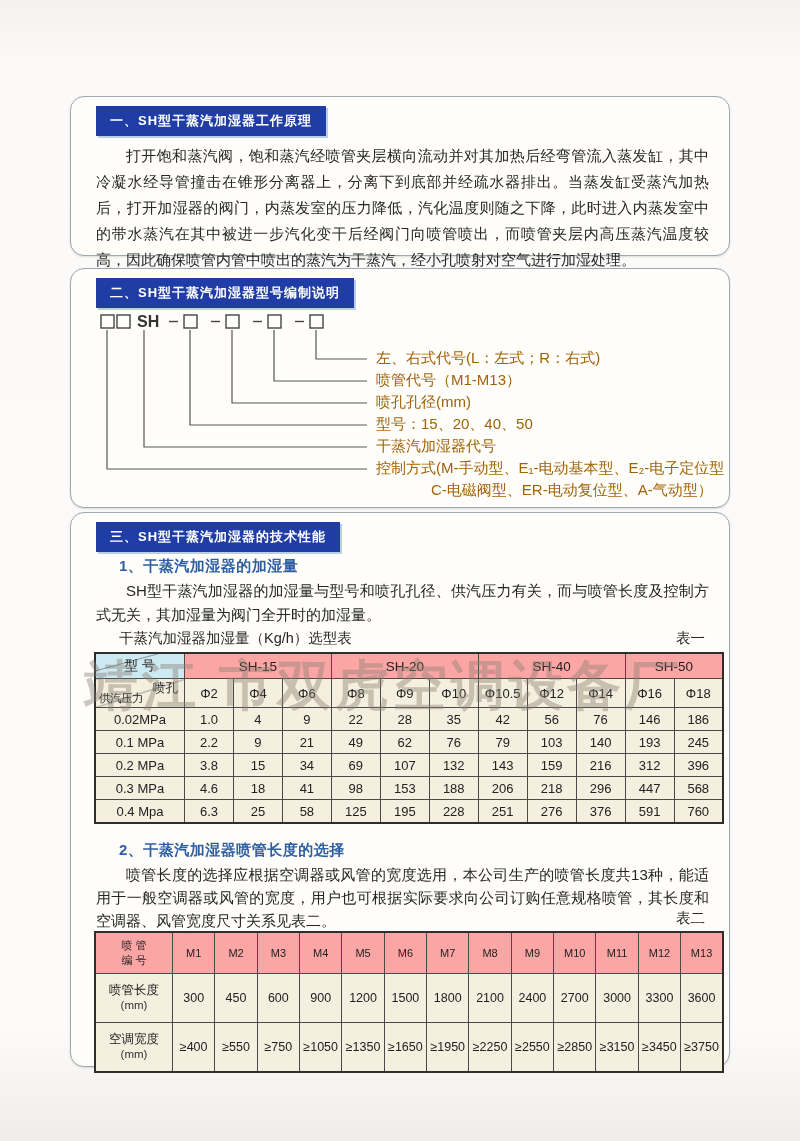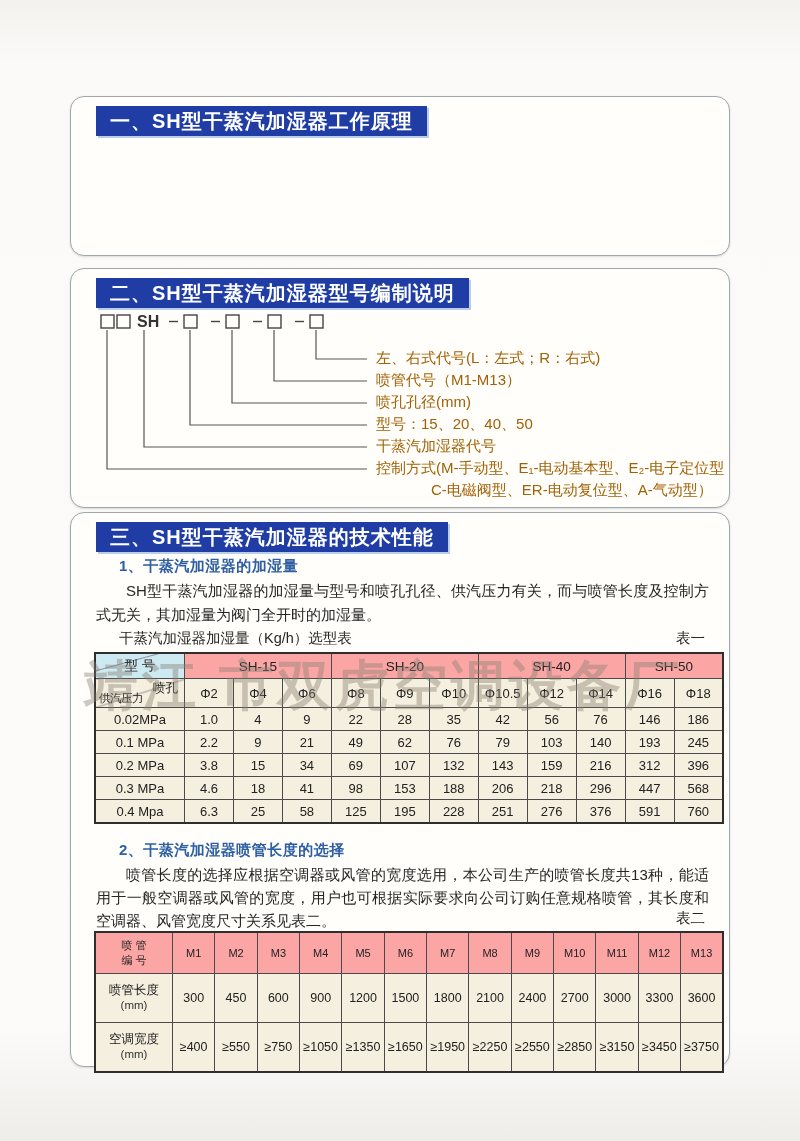--- a/index.html
+++ b/index.html
@@ -11,21 +11,21 @@
   .panel{
     position:absolute;left:70px;width:658px;background:#fffefb;
     border:1px solid #9fa8ad;border-radius:14px;
     box-shadow:0 1px 2px rgba(120,130,140,.25);
   }
   #panel1{top:96px;height:158px;}
   #panel2{top:268px;height:238px;}
   #panel3{top:512px;height:553px;}
   .hbar{
     position:absolute;left:25px;top:9px;height:30px;background:#1f3da5;
-    color:#ffffff;font-weight:bold;font-size:20px;letter-spacing:1px;
+    color:#ffffff;font-weight:bold;font-size:13px;letter-spacing:1px;
     display:flex;align-items:center;padding:0 14px;box-shadow:2px 2px 0 #b9cfe8;
   }
   .para{
     position:absolute;left:25px;right:20px;font-size:15px;line-height:26px;
     text-align:justify;text-indent:2em;color:#262626;
   }
   
   .diagram{position:absolute;left:0;top:40px;right:0;bottom:0;}
   .diagram svg{position:absolute;left:0;top:0;}
   .code-sh{font-size:16px;font-weight:bold;fill:#333;}
@@ -71,20 +71,21 @@
     letter-spacing:4px;white-space:nowrap;z-index:5;pointer-events:none;
   }
 </style>
 </head>
 <body>
 
 <div class="panel" id="panel1">
   <div class="hbar">
     <span>一、SH型干蒸汽加湿器工作原理</span>
   </div>
+  <div class="para" style="top:46px;">打开饱和蒸汽阀，饱和蒸汽经喷管夹层横向流动并对其加热后经弯管流入蒸发缸，其中冷凝水经导管撞击在锥形分离器上，分离下到底部并经疏水器排出。当蒸发缸受蒸汽加热后，打开加湿器的阀门，内蒸发室的压力降低，汽化温度则随之下降，此时进入内蒸发室中的带水蒸汽在其中被进一步汽化变干后经阀门向喷管喷出，而喷管夹层内高压蒸汽温度较高，因此确保喷管内管中喷出的蒸汽为干蒸汽，经小孔喷射对空气进行加湿处理。</div>
 </div>
 
 <div class="panel" id="panel2">
   <div class="hbar">
     <span>二、SH型干蒸汽加湿器型号编制说明</span>
   </div>
   <div class="diagram">
     <svg width="658" height="195" viewBox="0 0 658 195">
 
       <rect x="30" y="6" width="13" height="13" fill="none" stroke="#444" stroke-width="1.4"></rect>

